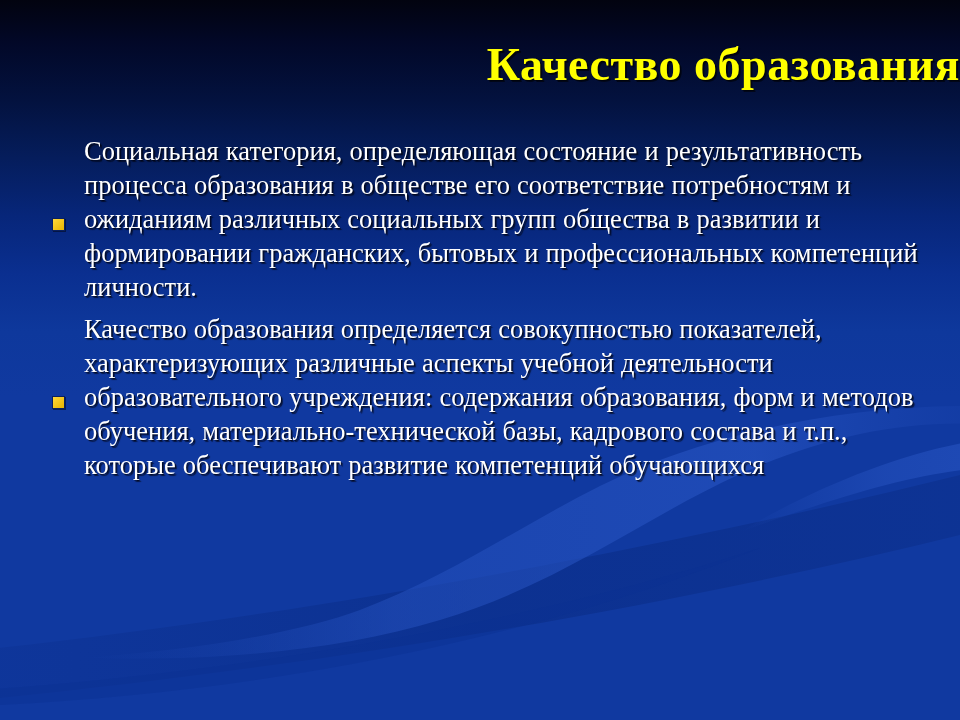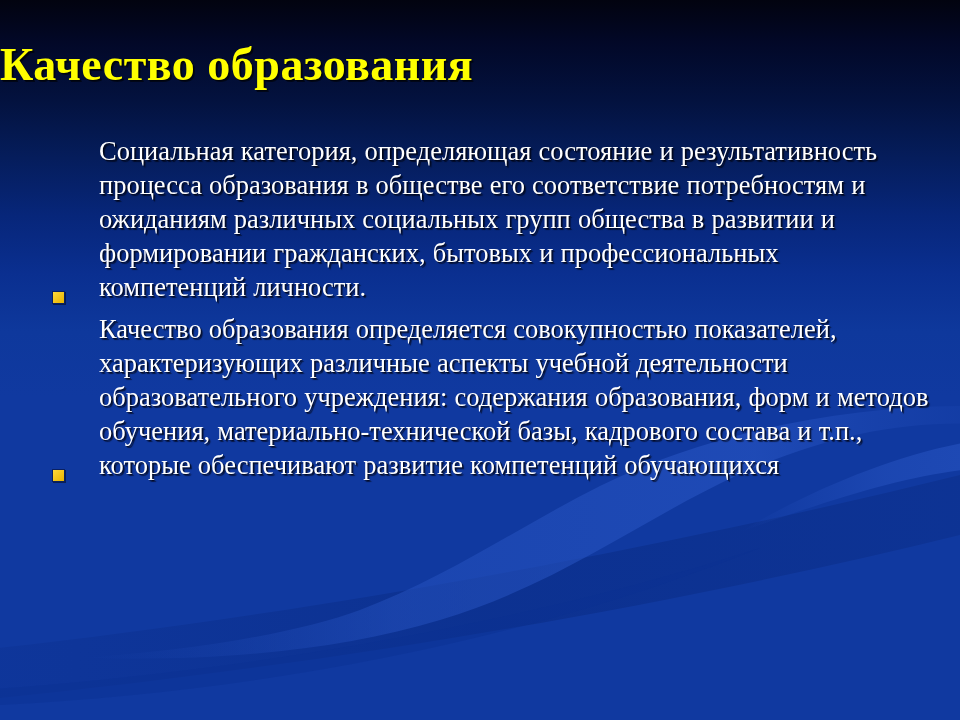--- a/index.html
+++ b/index.html
@@ -37,21 +37,21 @@
     height: 720px;
     pointer-events: none;
   }
 
   
   #title-block {
     position: absolute;
     left: 0;
     top: 38px;
     width: 960px;
-    text-align: left;
+    text-align: right;
   }
   #title-text {
     display: inline-block;
     font-family: "Liberation Serif", "DejaVu Serif", serif;
     font-weight: bold;
     font-size: 46px;
     line-height: 54px;
     letter-spacing: 0.5px;
     color: #ffff00;
     text-shadow:
@@ -62,23 +62,22 @@
 
   
   #body-block {
     position: absolute;
     left: 52px;
     top: 134px;
     width: 880px;
   }
   .bullet-row {
     display: flex;
-    align-items: flex-end;
+    align-items: center;
     margin-bottom: 8px;
-    gap: 15px;
   }
   .bullet-marker {
     flex: 0 0 auto;
     width: 13px;
     height: 13px;
     margin-top: 11px;
     margin-right: 19px;
     background: #f5c518;
     background: linear-gradient(to bottom right, #ffd83b 0%, #e8b400 100%);
     border: 1px solid #0a2060;

